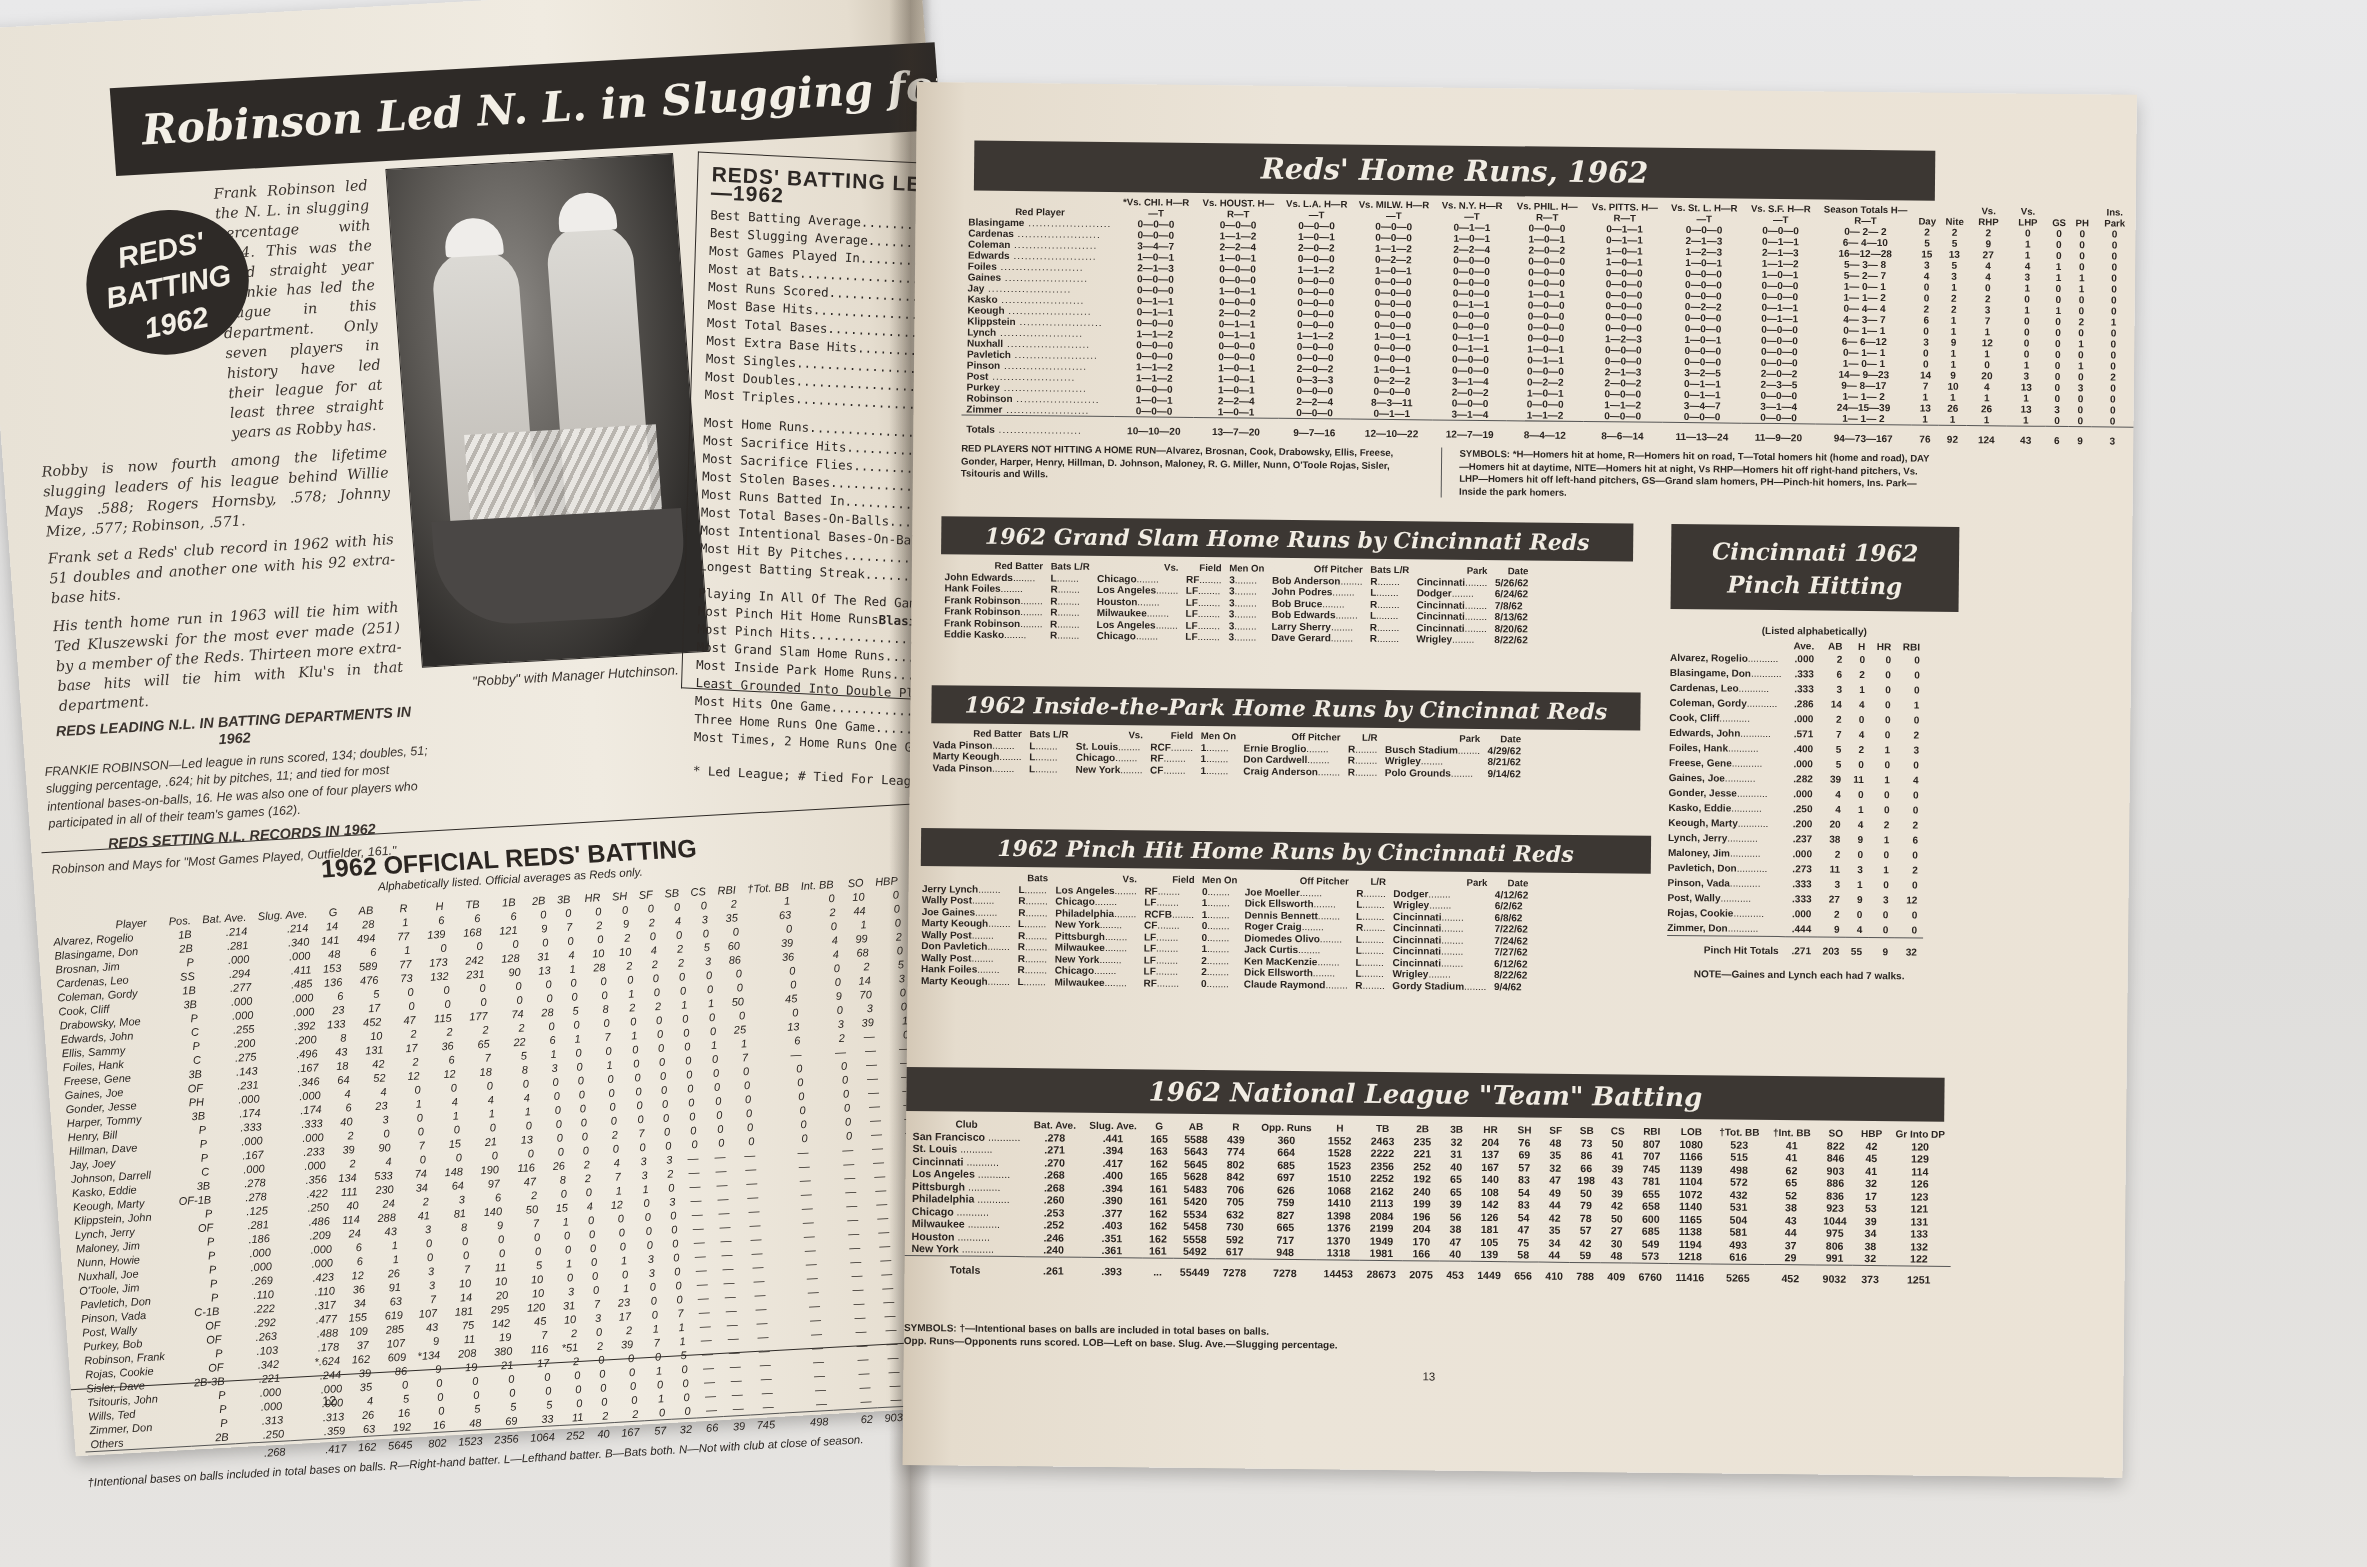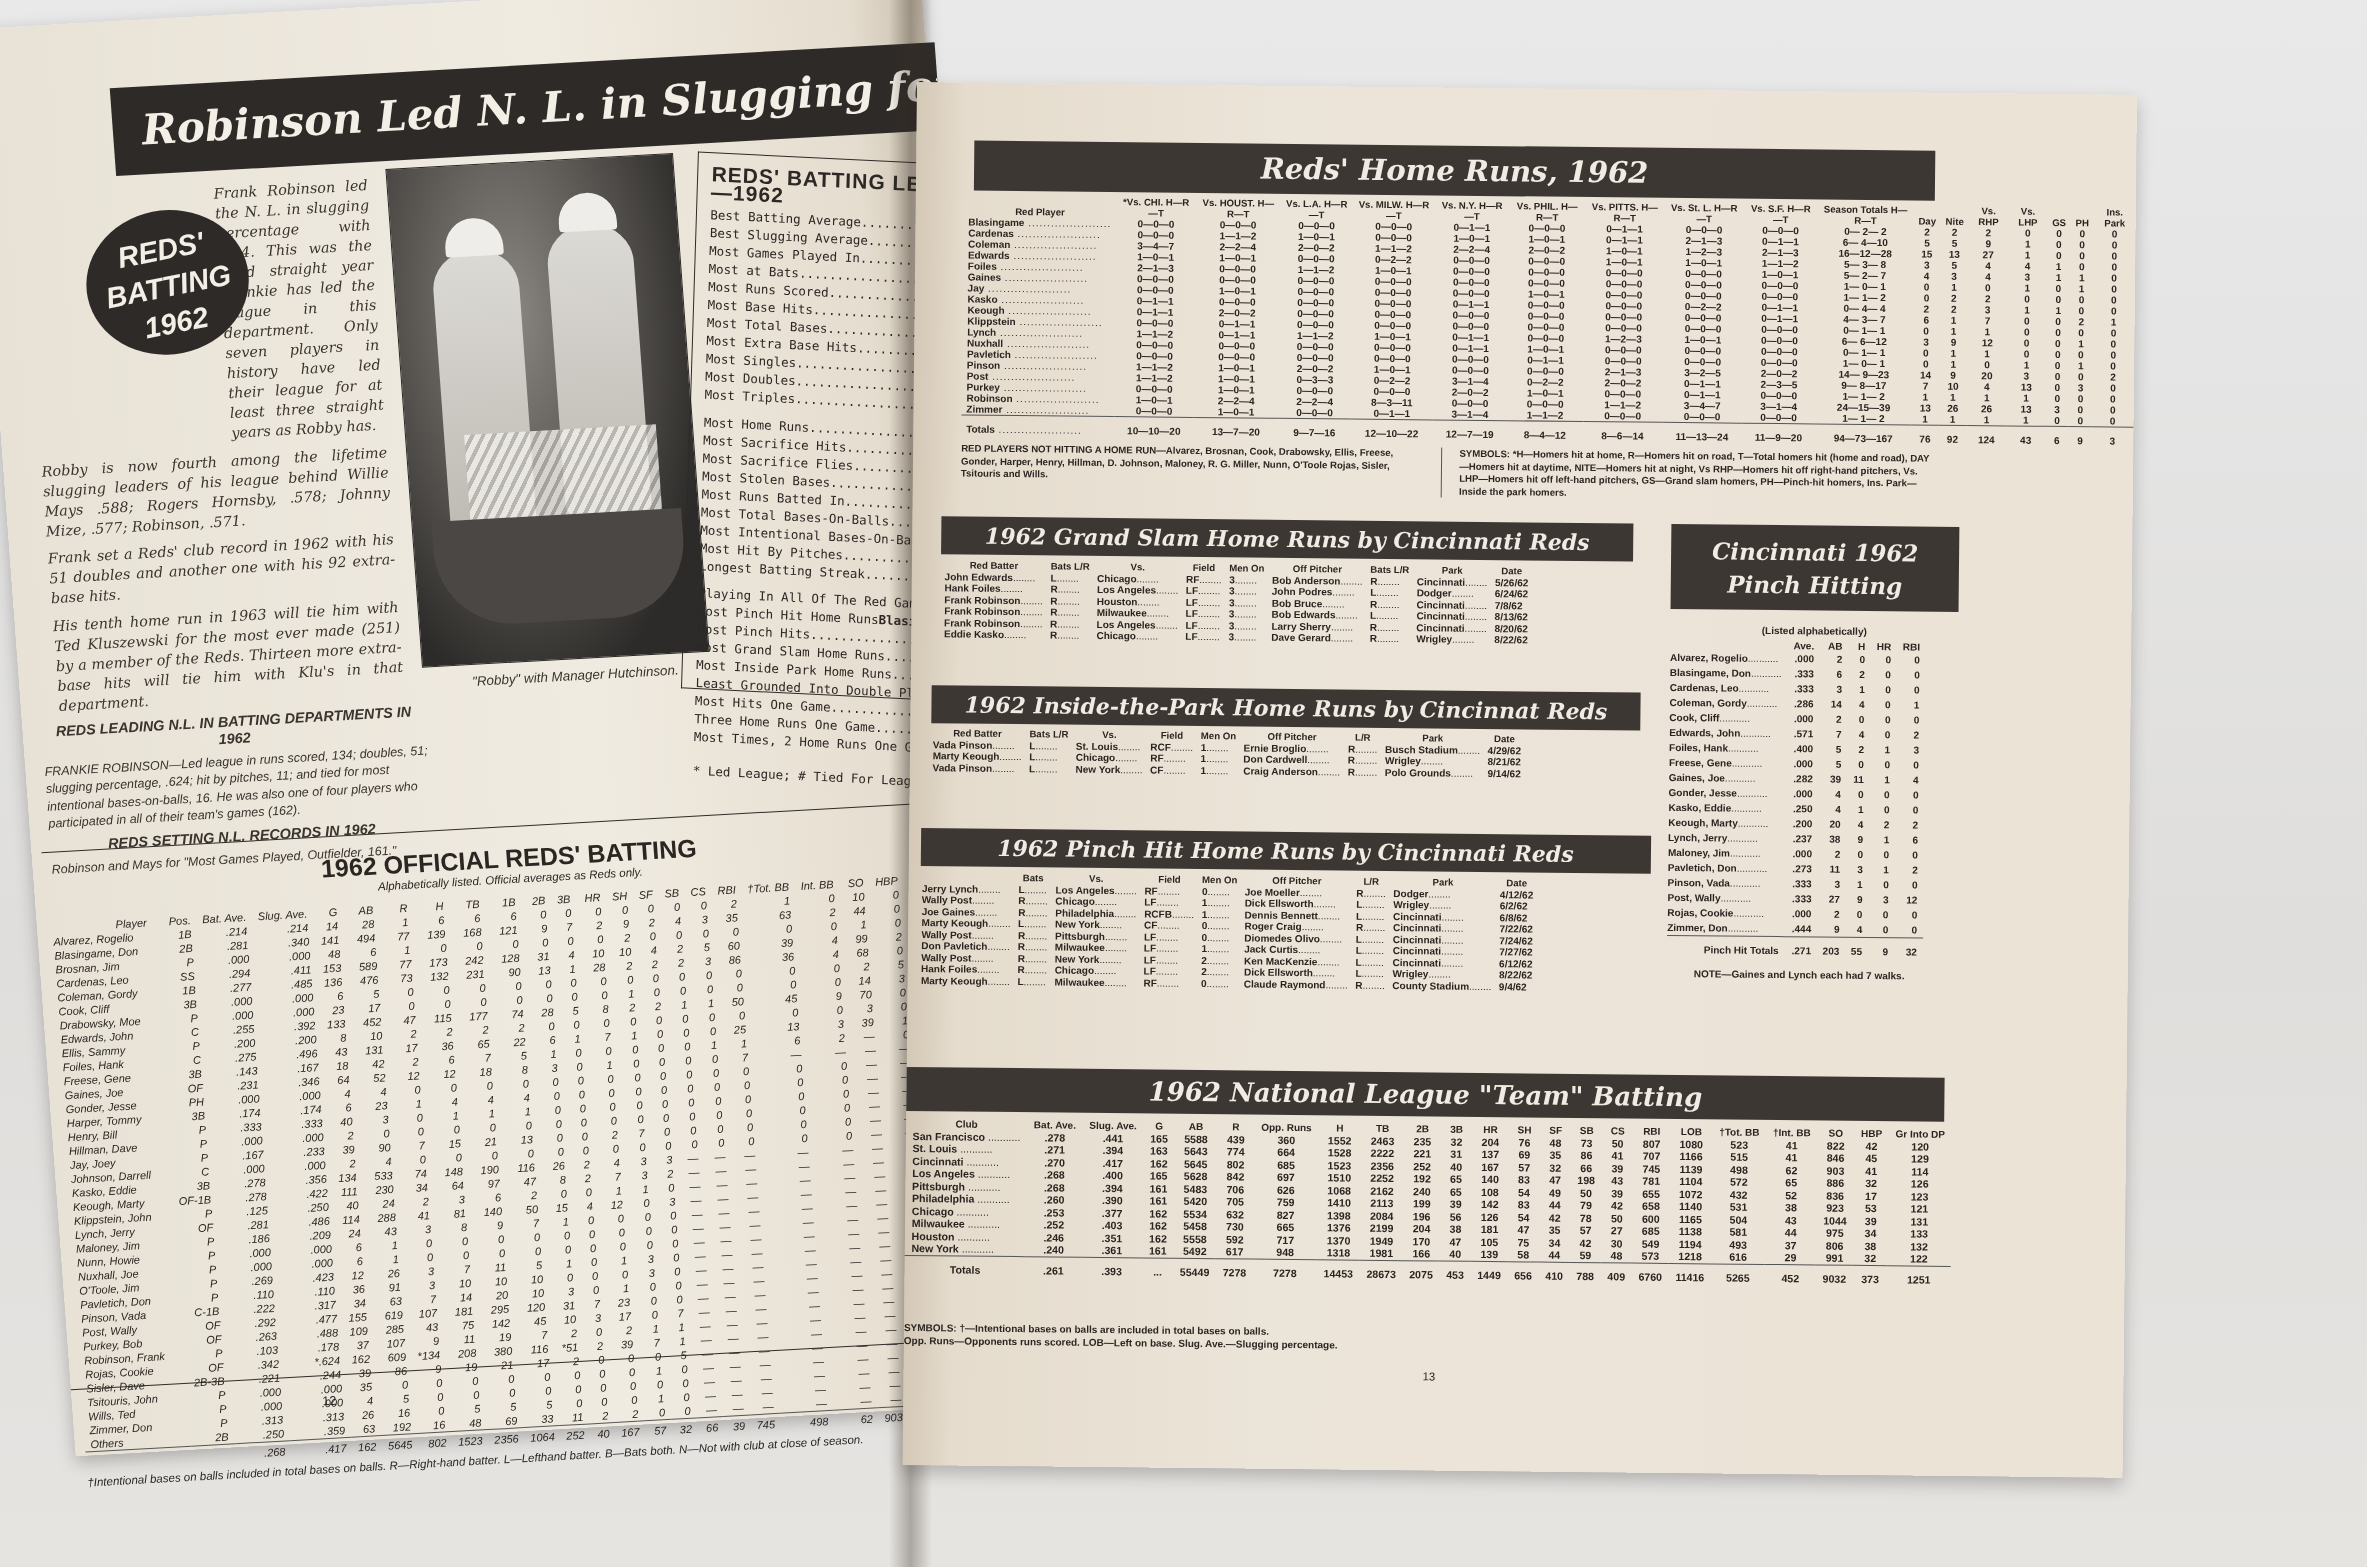--- a/index.html
+++ b/index.html
@@ -113,21 +113,21 @@
   .hr-notes .nohr { width: 480px; padding-right: 19px; }
   .hr-notes .sym { flex: 1; border-left: 1px solid #555; padding-left: 17.3px; }
 
   .event-banner { position: absolute; height: 38px; font-size: 22px; line-height: 38px; }
   .gs-banner { left: 29px; top: 434px; width: 692px; }
   .itp-banner { left: 21px; top: 603px; width: 709px; }
   .ph-banner { left: 11.5px; top: 746px; width: 730px; }
 
   .event-table { position: absolute; font-size: 10px; color: #2a2420; }
   .event-table table { border-collapse: collapse; }
-  .event-table th { font-weight: bold; font-size: 9.6px; text-align: center; vertical-align: bottom; padding: 0 3.8px; line-height: 10.6px; }
+  .event-table th { font-weight: bold; font-size: 9.6px; text-align: right; vertical-align: bottom; padding: 0 3.8px; line-height: 10.6px; }
   .event-table td { padding: 0 3.8px; line-height: 11.5px; white-space: nowrap; font-weight: bold; }
   .event-table td.dotted::after { content: "........"; font-weight: normal; }
   .gs-table { left: 29px; top: 478px; }
   .itp-table { left: 19px; top: 646px; }
   .ph-table { left: 9.6px; top: 790px; }
 
   .pinch-box { position: absolute; left: 759px; top: 434px; width: 288px; }
   .pinch-banner { height: 85px; font-size: 23px; line-height: 33px; padding-top: 9.6px; }
   .pinch-box .listed { text-align: center; font-size: 10px; font-weight: bold; margin: 15.4px 0 3.8px; }
   .pinch-box table { border-collapse: collapse; font-size: 10px; font-weight: bold; color: #2a2420; }
@@ -1957,21 +1957,21 @@
             <td>8/22/62</td>
           </tr>
           <tr>
             <td class="dotted">Marty Keough</td>
             <td class="dotted">L</td>
             <td class="dotted">Milwaukee</td>
             <td class="dotted">RF</td>
             <td class="dotted">0</td>
             <td class="dotted">Claude Raymond</td>
             <td class="dotted">R</td>
-            <td class="dotted">County Stadium</td>
+            <td class="dotted">Gordy Stadium</td>
             <td>9/4/62</td>
           </tr>
         </tbody>
       </table>
   </div>
 
   <div class="pinch-box">
     <div class="dark-banner pinch-banner">
       <div>Cincinnati 1962</div>
       <div>Pinch Hitting</div>

